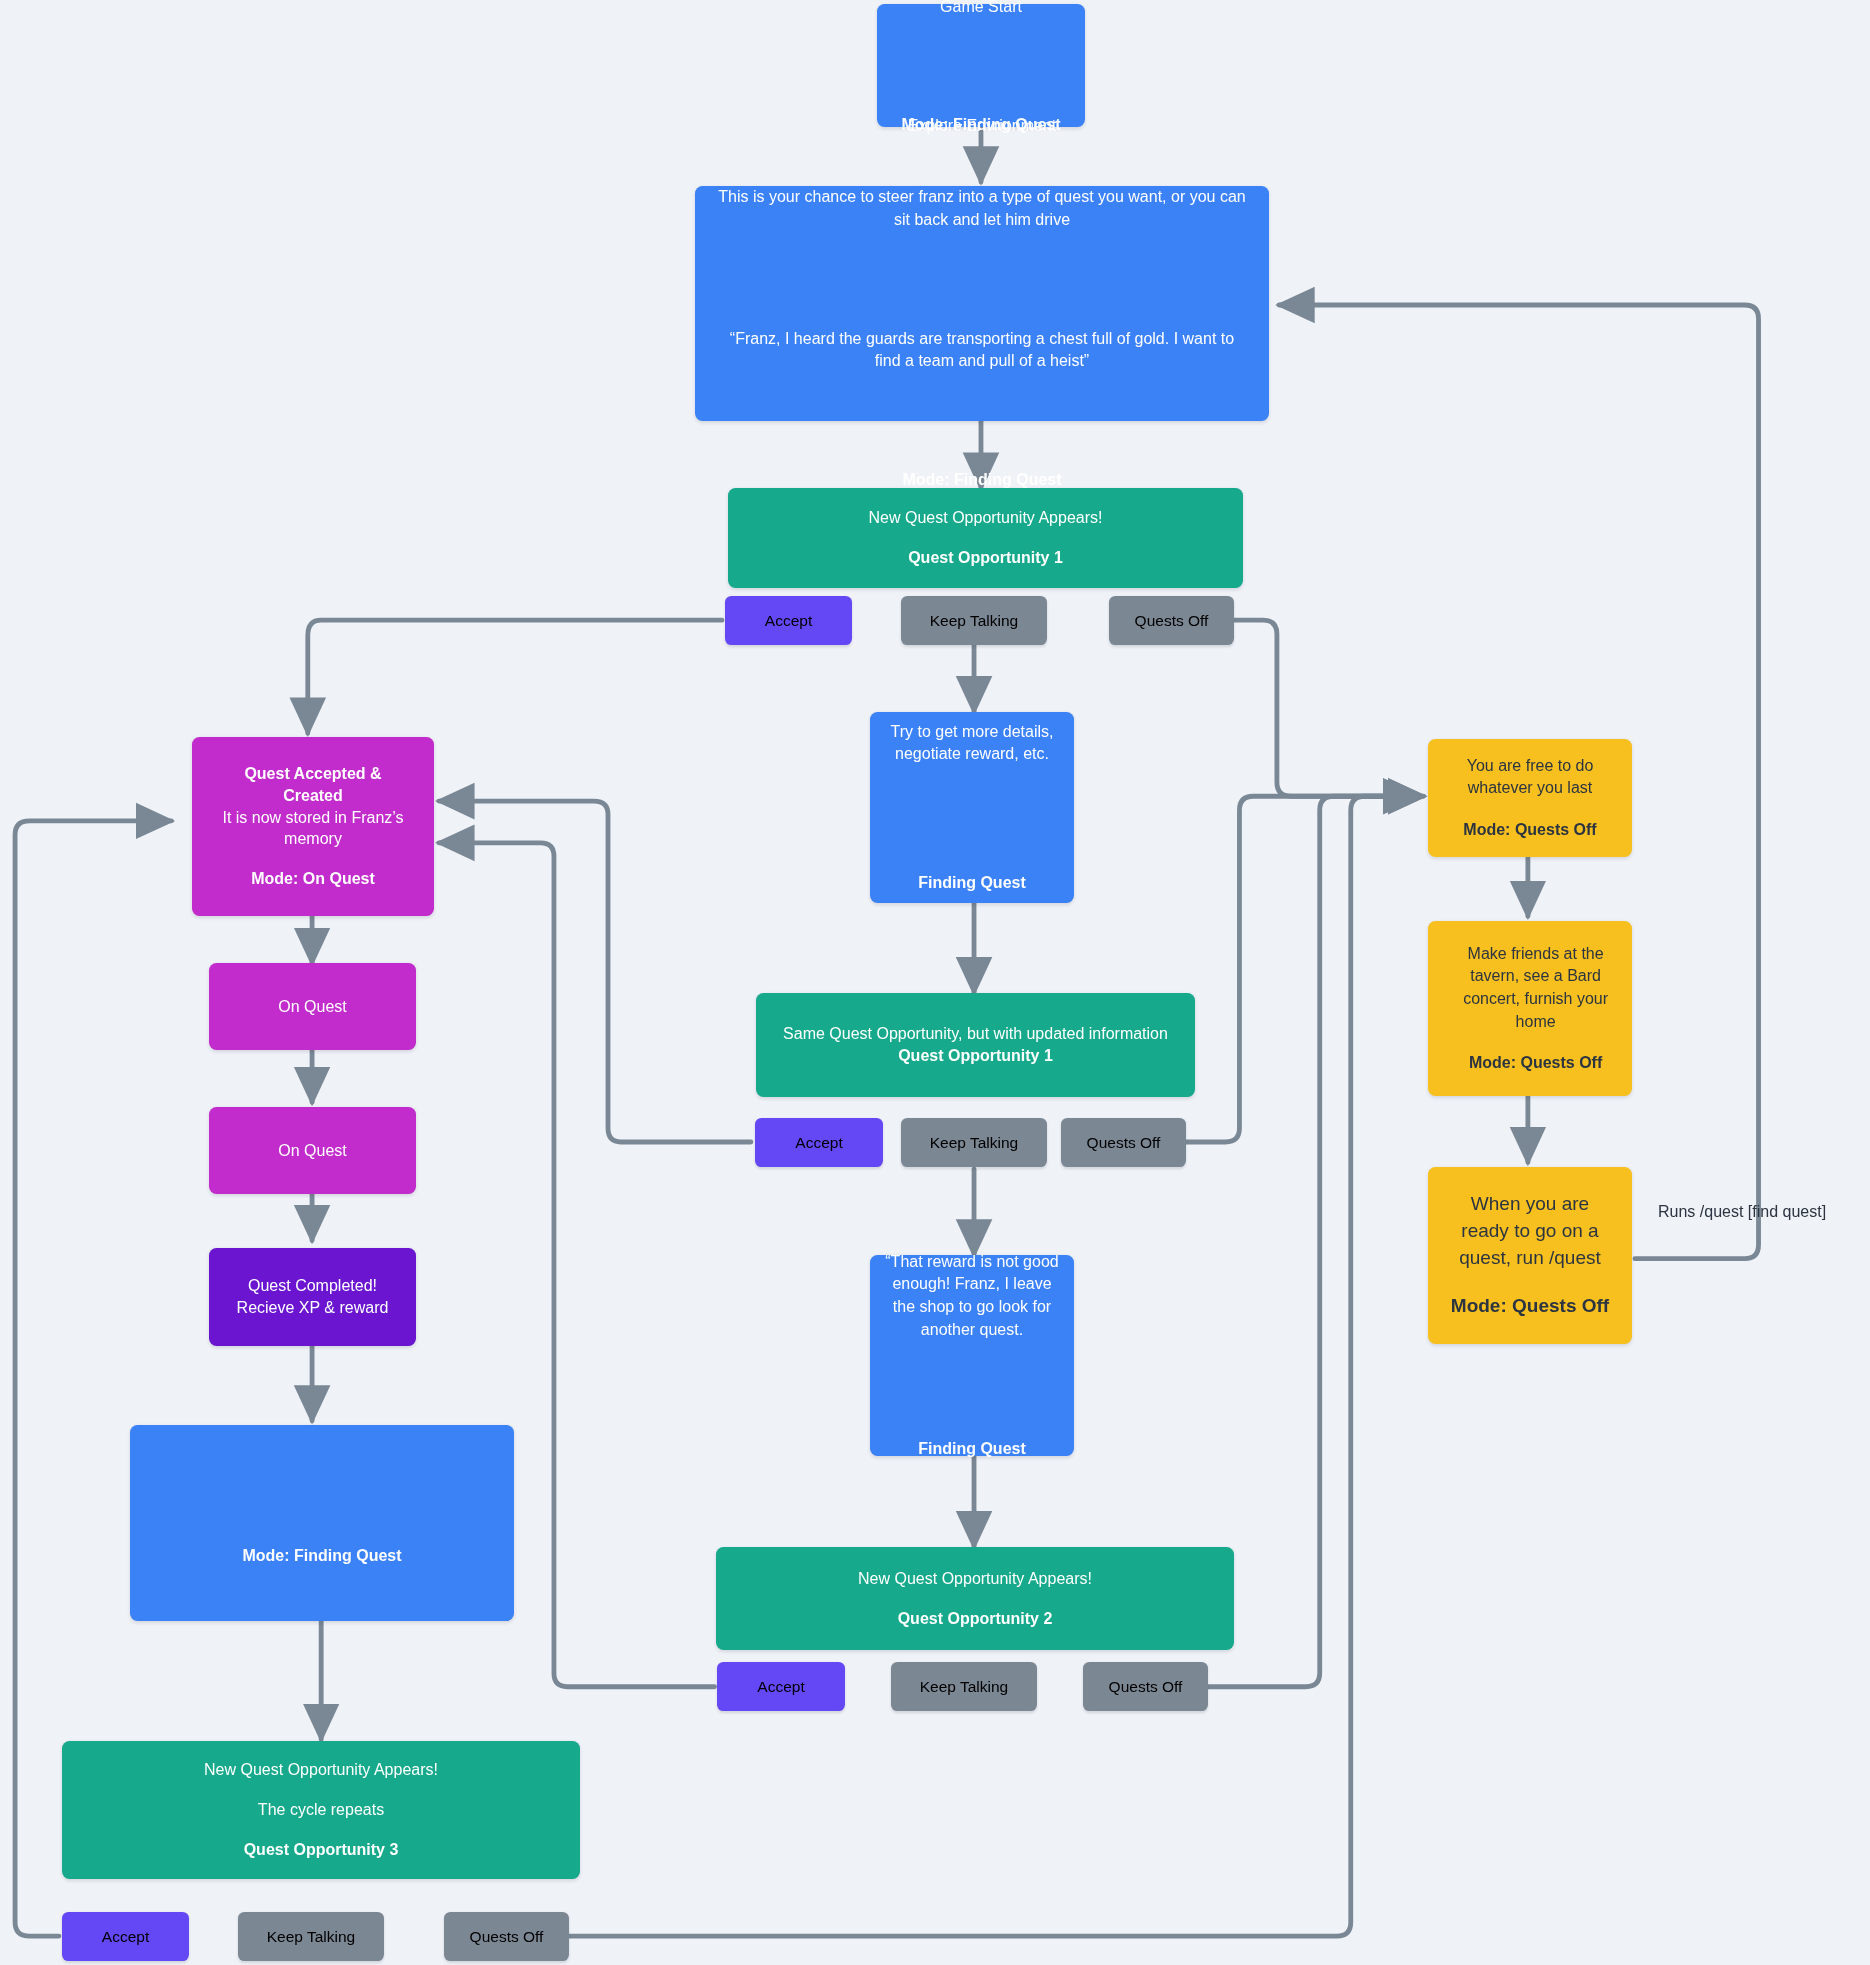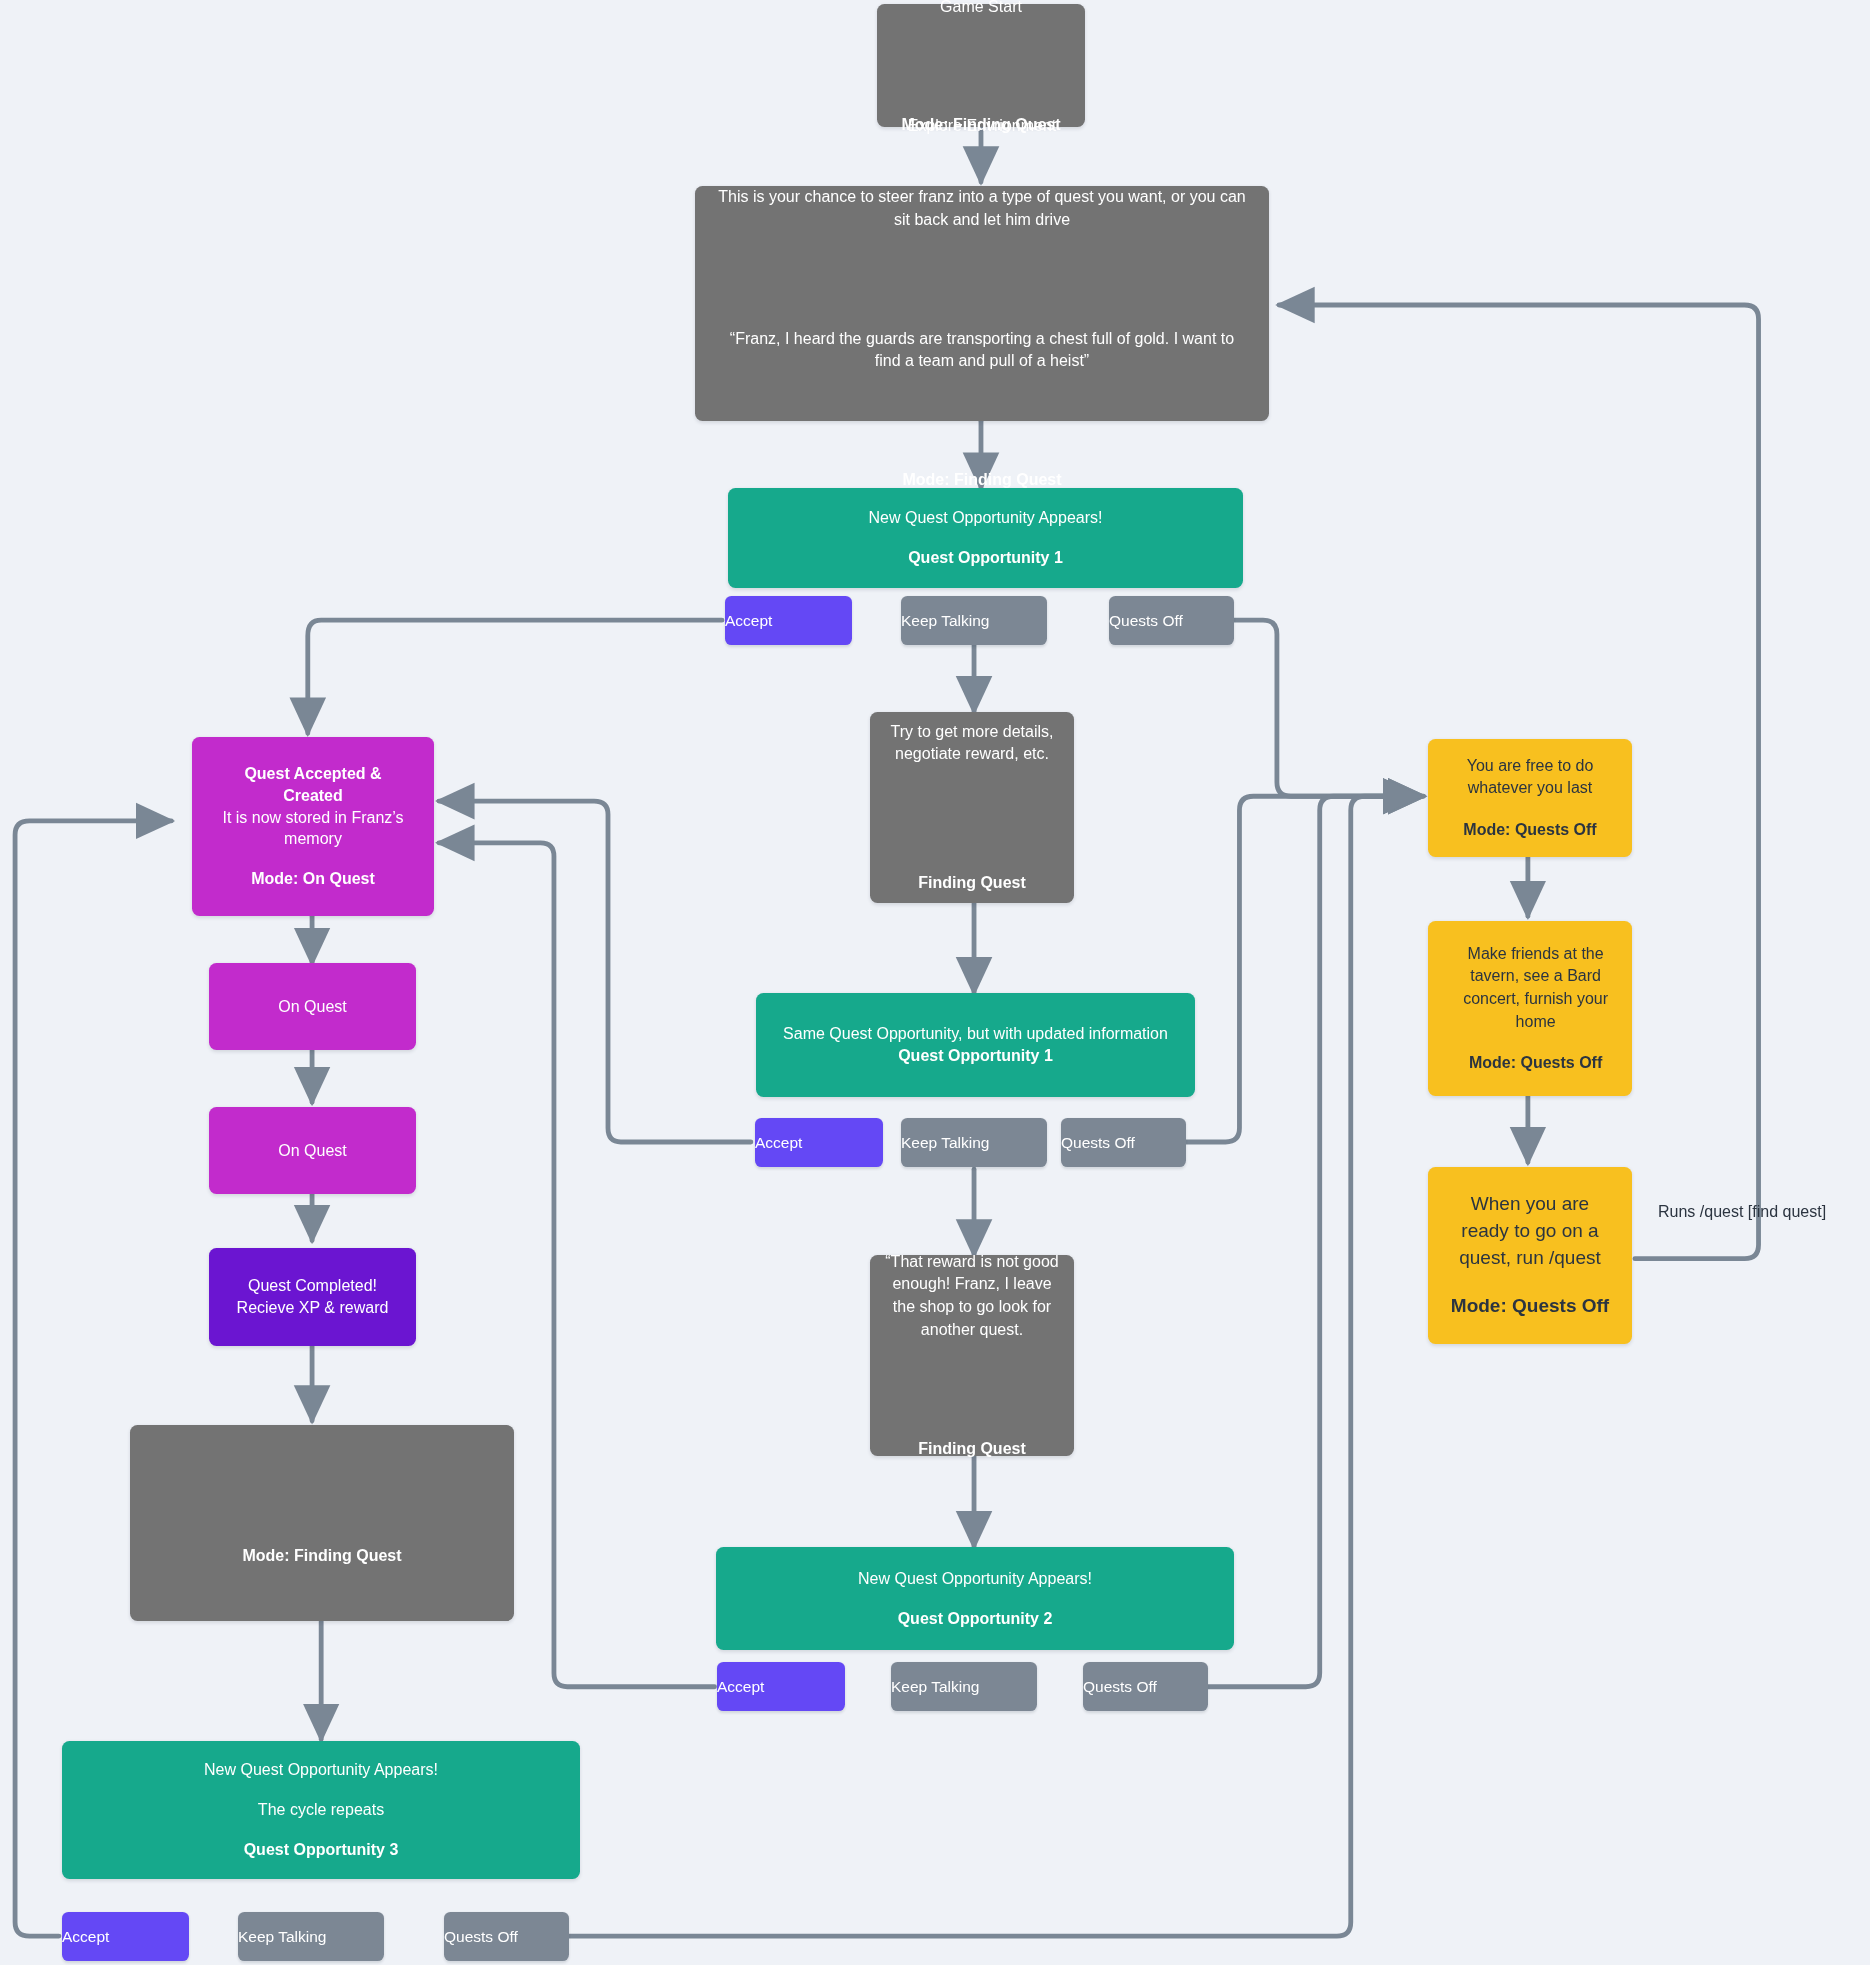--- a/index.html
+++ b/index.html
@@ -19,31 +19,31 @@
     align-items: center; justify-content: center;
     text-align: center;
     box-shadow: 0 1.6px 3.7px rgba(30,40,60,.13);
     padding: 8.6px 11.8px;
     color: #fff;
   }
   .node .ln { display: block; width: 100%; }
   .node .b { font-weight: bold; }
   .node .gap { height: 1.15em; }
 
-  .blue   { background: #737373; gap: 48px; }
+  .blue   { background: #3b82f6; gap: 48px; }
   .teal   { background: #16a98c; }
   .magenta{ background: #c22bcc; }
   .violet { background: #6b15d1; }
   .yellow { background: #f8c01f; color: #2b3440; }
 
   .btn {
     position: absolute;
     border-radius: 6.4px;
-    display: flex; align-items: center; justify-content: flex-start;
-    color: #ffffff;
+    display: flex; align-items: center; justify-content: center;
+    color: #000000;
     box-shadow: 0 1.1px 2.7px rgba(30,40,60,.14);
     white-space: nowrap;
   }
   .btn-accept { background: #6448f5; }
   .btn-grey   { background: #7c8794; }
 
   .elabel {
     position: absolute;
     color: #2b3440;
     white-space: nowrap;

